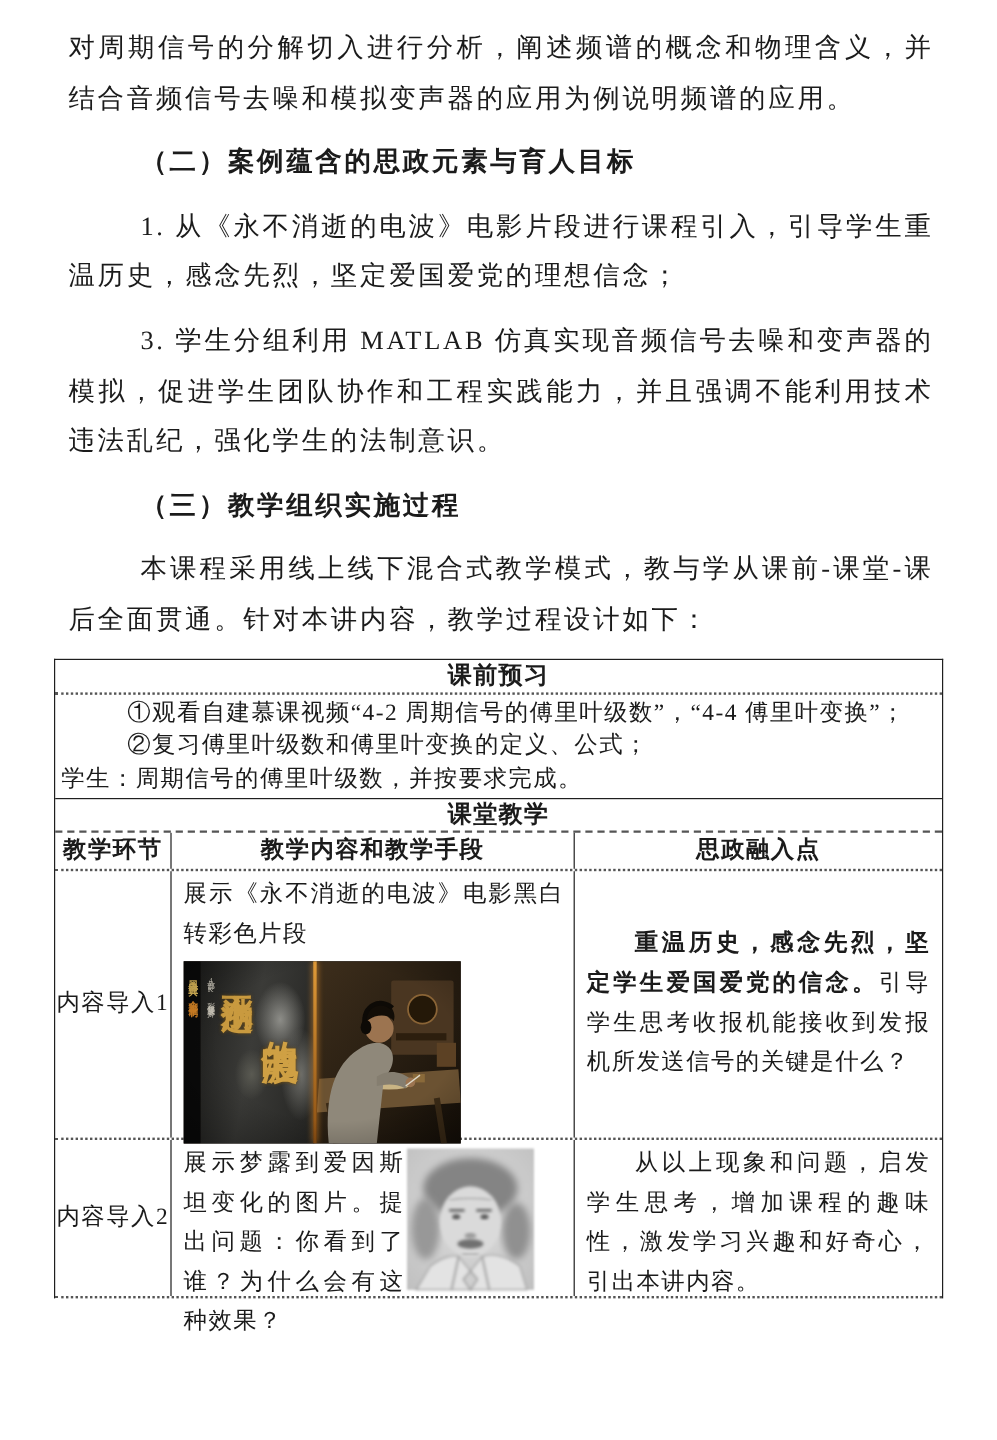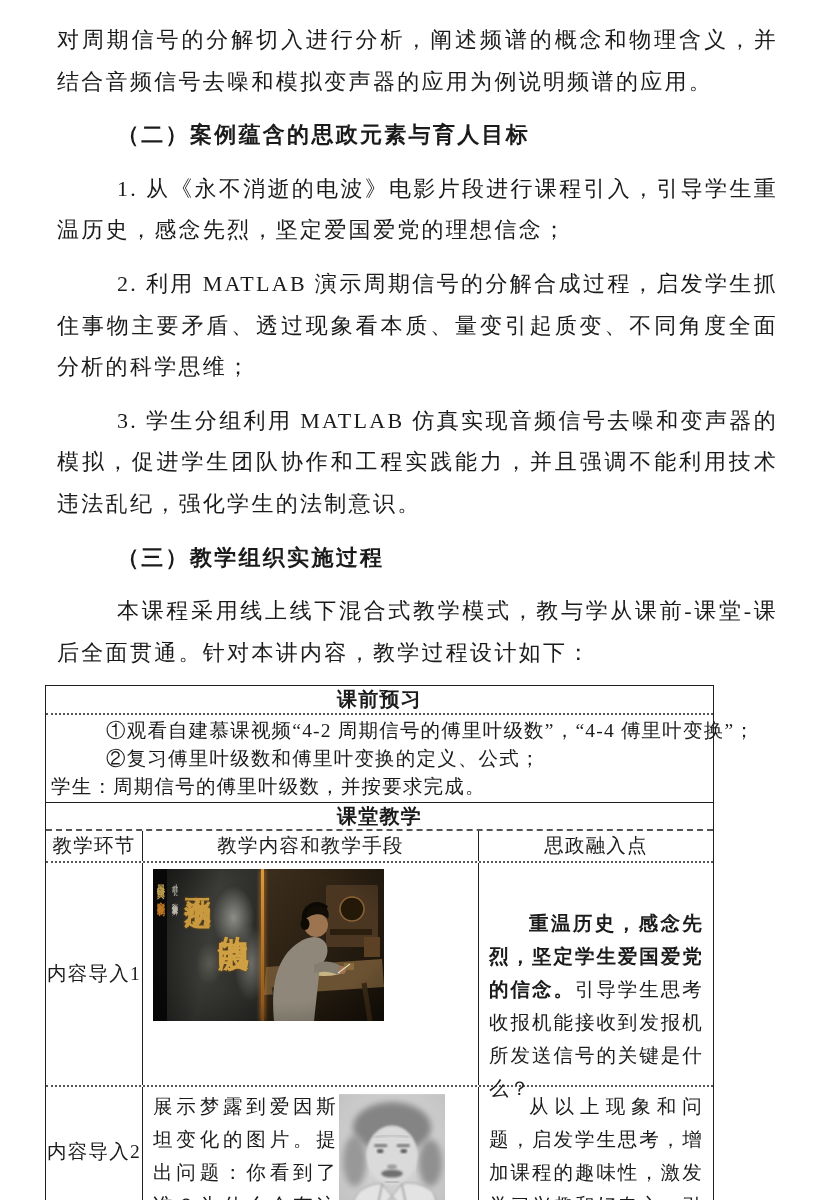--- a/index.html
+++ b/index.html
@@ -7,32 +7,32 @@
        font-family:"Liberation Serif","DejaVu Serif",serif;}
 
   
   .top{padding:7px 41px 0 45px;font-size:22px;line-height:41.6px;
        letter-spacing:2.3px;text-align:justify;}
   .top p{margin:12px;}
   .top .hd{font-weight:bold;text-indent:60px;}
   .top .ind{text-indent:60px;}
 
   
-  .tbl{margin:3px 0 0 45px;width:669px;box-sizing:border-box;
+  .tbl{margin:3px 0 0 45px;width:741px;box-sizing:border-box;
        border:1.8px solid #1f1f1f;border-bottom:none;
        font-size:19.5px;letter-spacing:1.2px;}
   .sect-title{height:27px;line-height:27px;text-align:center;font-weight:bold;
        font-size:20px;border-bottom:2px dotted #555;}
   .sect-title2{height:26px;line-height:26px;text-align:center;font-weight:bold;
        font-size:20px;border-bottom:2px dashed #555;}
   .pre{padding:2px 4px 1px 5px;border-bottom:1.6px solid #1f1f1f;line-height:27.8px;}
   .pre .ln{white-space:nowrap;}
   .pre .sub{padding-left:55px;}
 
-  .cols{display:flex;border-bottom:2px dotted #555;font-weight:normal;
+  .cols{display:flex;border-bottom:2px dotted #555;font-weight:bold;
         text-align:center;height:30px;line-height:30px;}
   .c1{width:96px;flex:none;box-sizing:border-box;}
   .c2{width:336px;flex:none;box-sizing:border-box;border-left:1.6px solid #1f1f1f;}
   .c3{flex:1;box-sizing:border-box;border-left:1.6px solid #1f1f1f;}
 
   .trow{display:flex;border-bottom:2px dotted #555;}
   .r1{height:222px;}
   .r2{height:130px;}
   .stage{display:flex;align-items:center;
          justify-content:center;line-height:32px;}
@@ -77,21 +77,20 @@
   .einstein{margin:6px 0 0 2px;width:106px;height:120px;}
   .einstein svg{filter:blur(.7px);}
 </style>
 </head>
 <body>
 
 <div class="top">
   <p>对周期信号的分解切入进行分析，阐述频谱的概念和物理含义，并结合音频信号去噪和模拟变声器的应用为例说明频谱的应用。</p>
   <p class="hd">（二）案例蕴含的思政元素与育人目标</p>
   <p class="ind">1. 从《永不消逝的电波》电影片段进行课程引入，引导学生重温历史，感念先烈，坚定爱国爱党的理想信念；</p>
-  <p class="ind">2. 利用 MATLAB 演示周期信号的分解合成过程，启发学生抓住事物主要矛盾、透过现象看本质、量变引起质变、不同角度全面分析的科学思维；</p>
   <p class="ind">3. 学生分组利用 MATLAB 仿真实现音频信号去噪和变声器的模拟，促进学生团队协作和工程实践能力，并且强调不能利用技术违法乱纪，强化学生的法制意识。</p>
   <p class="hd">（三）教学组织实施过程</p>
   <p class="ind">本课程采用线上线下混合式教学模式，教与学从课前-课堂-课后全面贯通。针对本讲内容，教学过程设计如下：</p>
 </div>
 
 <div class="tbl">
 
   <div class="sect-title">课前预习</div>
 
   <div class="pre">
@@ -107,20 +106,21 @@
     <div class="c2">教学内容和教学手段</div>
     <div class="c3">思政融入点</div>
   </div>
 
   <div class="trow r1">
     <div class="c1 stage">
       <div>内容导入</div>
       <div>1</div>
     </div>
     <div class="c2">
+      <p class="ct">展示《永不消逝的电波》电影黑白转彩色片段</p>
 
       <div class="poster">
         <div class="p-bw"></div>
         <div class="p-line"></div>
         <div class="p-scene">
           <svg width="120" height="152" viewBox="0 0 120 152" preserveAspectRatio="none">
             <defs>
               <linearGradient id="pbg" x1="0" y1="0" x2="1" y2="1">
                 <stop offset="0" stop-color="#3d2e1c"></stop>
                   <stop offset="1" stop-color="#150f08"></stop>

